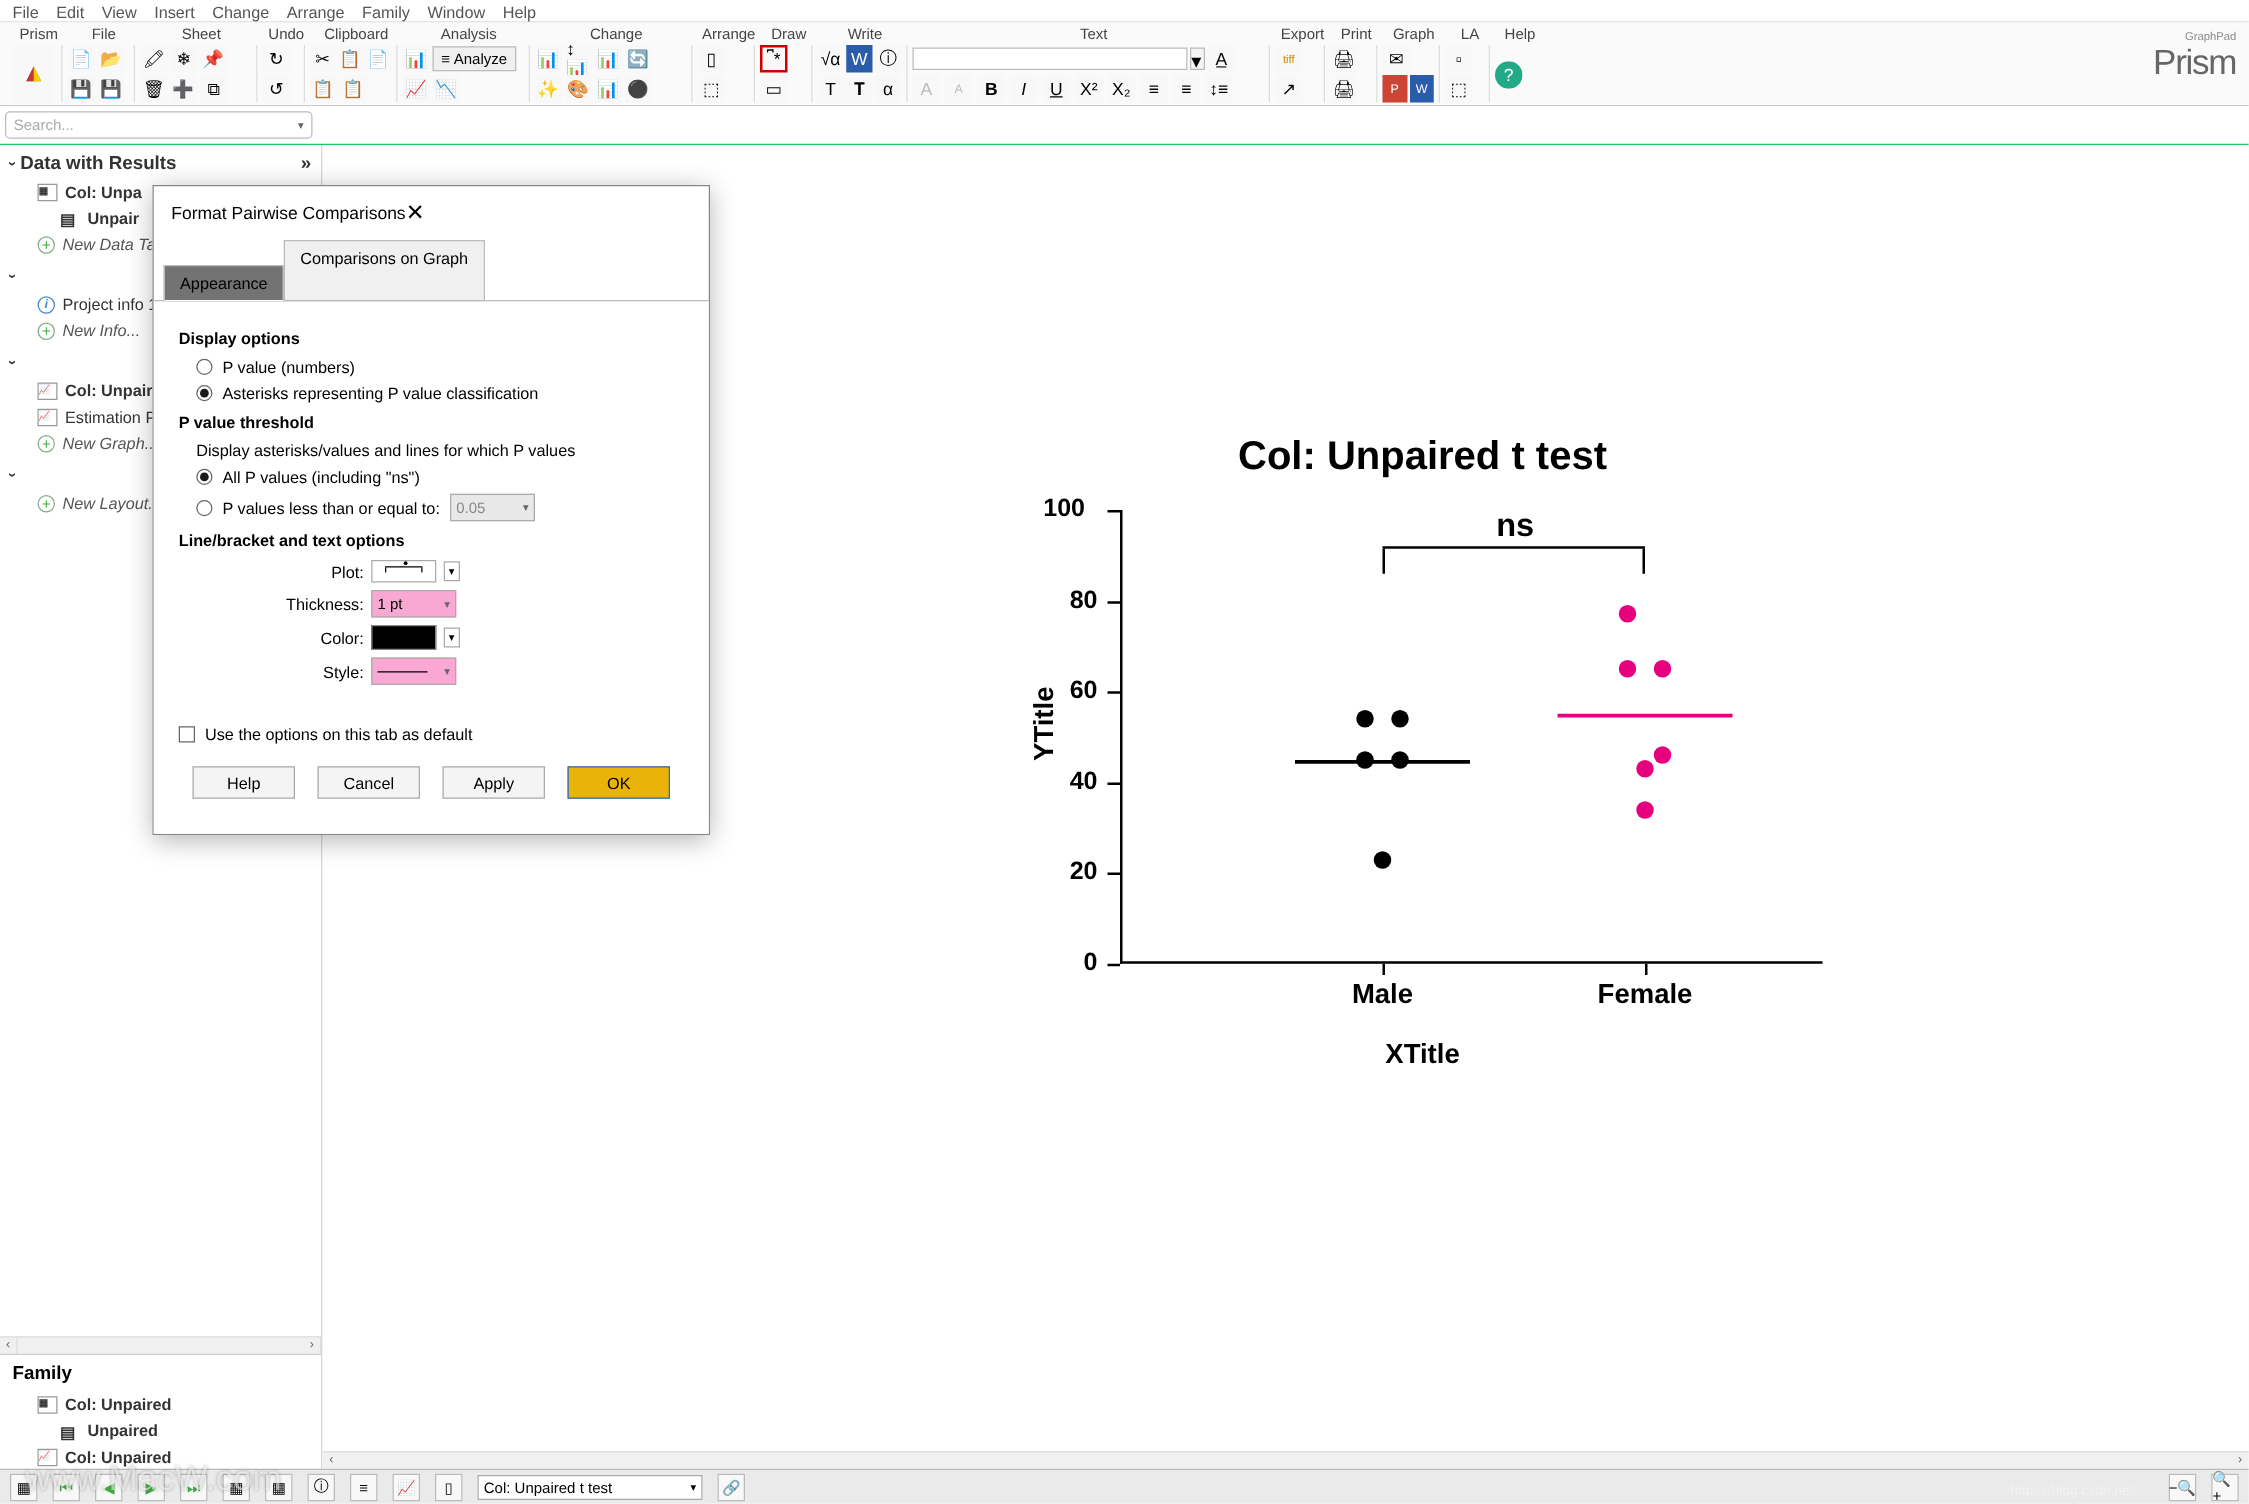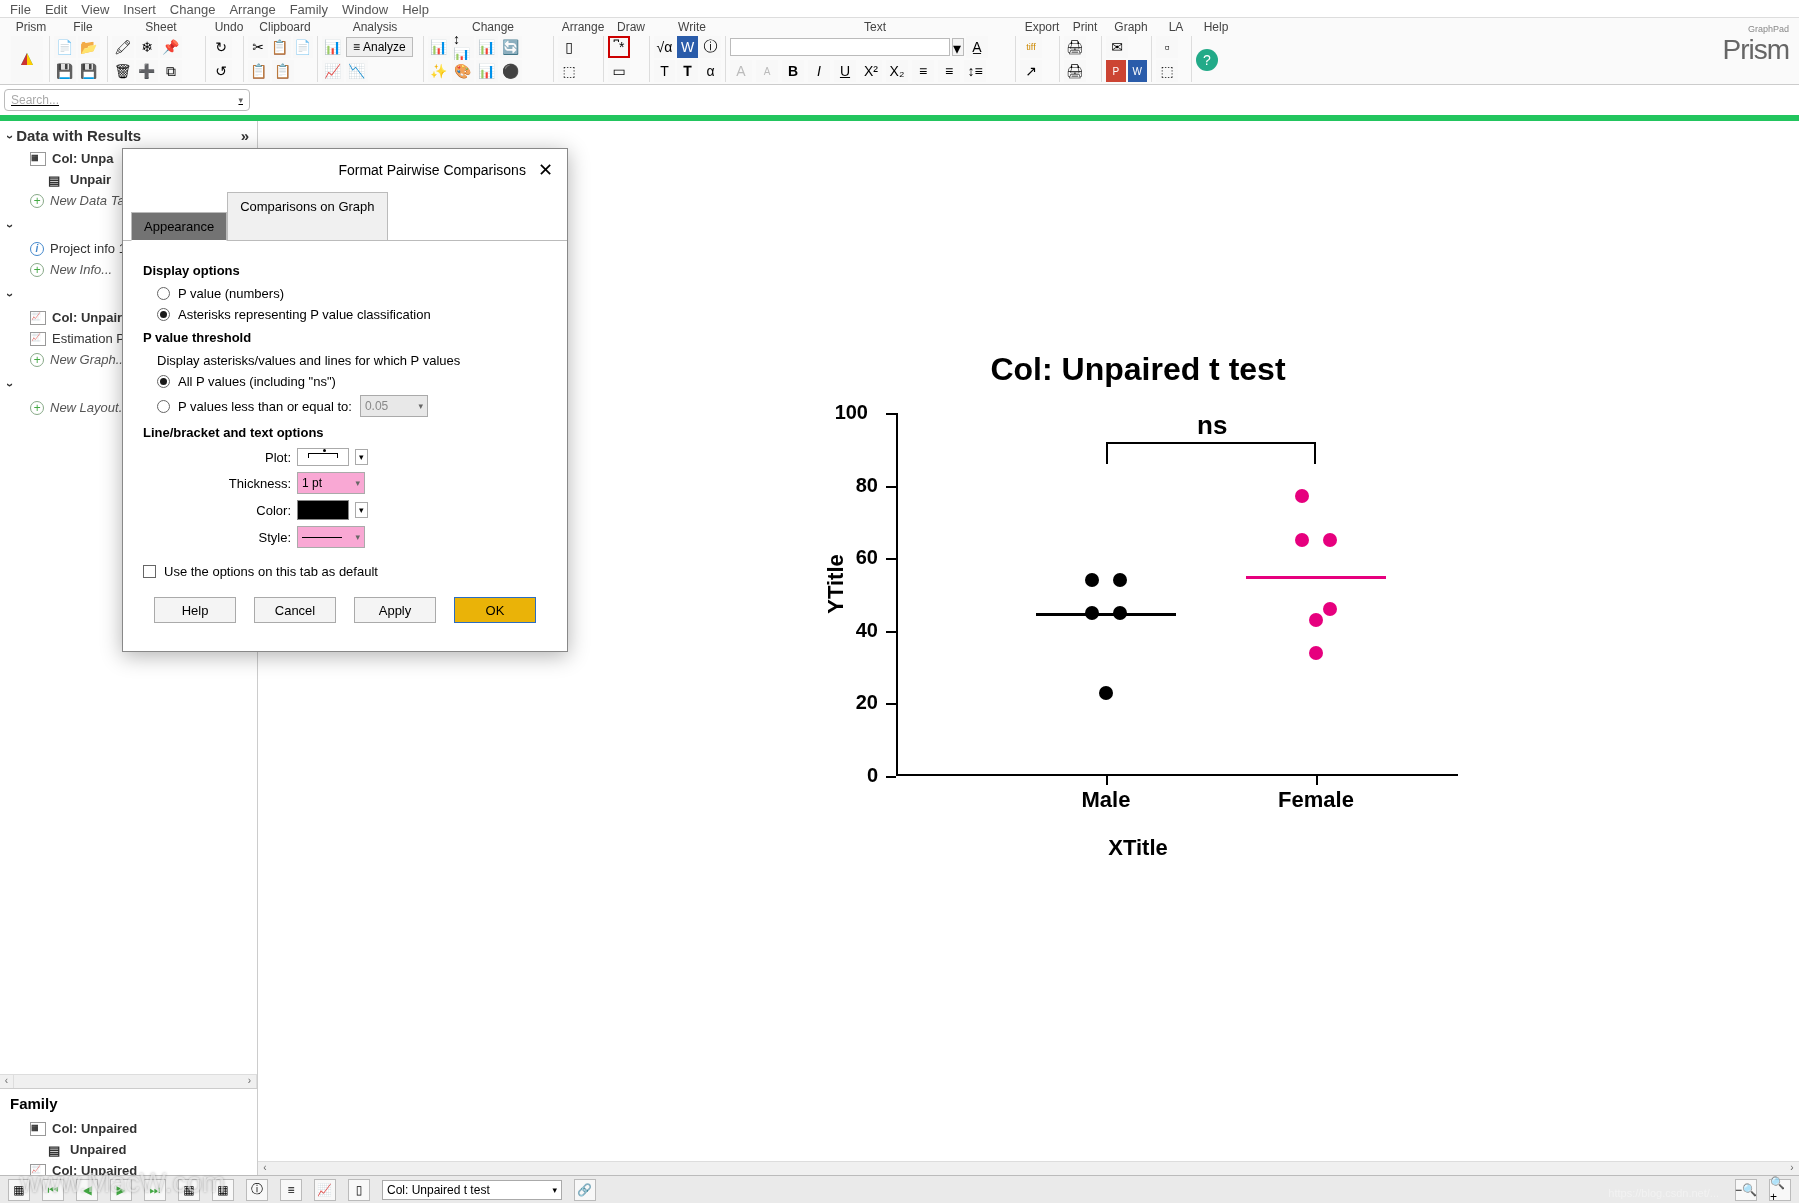--- a/index.html
+++ b/index.html
@@ -20,21 +20,21 @@
 .tbtn.big { width: 32px; height: 46px; }
 .tbtn.highlighted { border: 2px solid #c00; }
 .analyze-btn { background: #f0f0f0; border: 1px solid #bbb; padding: 2px 6px; font-size: 12px; display: inline-flex; align-items: center; gap: 3px; }
 .prism-logo-box { position: absolute; right: 10px; top: 24px; text-align: right; }
 .prism-logo-txt { font-size: 28px; font-weight: 300; color: #666; letter-spacing: -1px; }
 .prism-logo-sub { font-size: 9px; color: #888; }
 .text-input-tool { width: 220px; height: 18px; border: 1px solid #bbb; background: #fff; }
 .text-dd { width: 12px; height: 18px; border: 1px solid #bbb; background: #f4f4f4; }
 
 
-.searchbar { padding: 4px; border-bottom: 6px solid #22c55e; background: #fff; text-decoration: underline; }
+.searchbar { padding: 4px; border-bottom: 1px solid #22c55e; background: #fff; }
 .searchbar .inp { width: 246px; height: 22px; border: 1px solid #bbb; border-radius: 4px; font-size: 12px; padding: 0 6px; color: #888; display: flex; align-items: center; justify-content: space-between; }
 
 
 .main { display: flex; height: calc(100% - 115px - 28px); }
 .sidebar { width: 258px; background: #fff; border-right: 1px solid #ccc; display: flex; flex-direction: column; font-size: 14px; overflow: hidden; }
 .side-top { flex: 1; overflow-y: auto; }
 .side-section-hdr { font-size: 15px; font-weight: 600; color: #333; padding: 6px 8px 4px 8px; display: flex; align-items: center; justify-content: space-between; }
 .side-section-hdr .chev { font-size: 12px; transform: rotate(90deg); display: inline-block; }
 .side-item { padding: 3px 8px 3px 30px; display: flex; align-items: center; gap: 6px; font-size: 13px; color: #333; }
 .side-item .ico { width: 16px; height: 14px; display: inline-block; }
@@ -69,21 +69,21 @@
 .meanline.black { background: #000; }
 .meanline.pink { background: #e6007e; }
 .bracket { position: absolute; border-top: 2px solid #000; }
 .bracket::before, .bracket::after { content: ""; position: absolute; top: 0; width: 2px; height: 20px; background: #000; }
 .bracket::before { left: 0; }
 .bracket::after { right: 0; }
 .ns-text { position: absolute; font-size: 26px; font-weight: 600; }
 
 
 .dialog { position: absolute; left: 122px; top: 148px; width: 446px; background: #fff; border: 1px solid #888; box-shadow: 0 4px 20px rgba(0,0,0,.3); }
-.dialog-title { padding: 10px 14px; font-size: 14px; display: flex; justify-content: flex-end; align-items: center; gap: 12px; }
+.dialog-title { padding: 10px 14px; font-size: 14px; display: flex; justify-content: flex-start; align-items: center; }
 .close-x { font-size: 18px; cursor: pointer; }
 .dialog-tabs { display: flex; padding: 0 8px; }
 .dtab { padding: 6px 12px; font-size: 13px; border: 1px solid #bbb; background: #f0f0f0; position: relative; top: 1px; }
 .dtab.active { background: #737373; border-bottom-color: #fff; margin-top: 20px; }
 .dialog-body { border-top: 1px solid #bbb; padding: 14px 20px; font-size: 13px; background: #fff; }
 .dialog-body h4 { font-size: 13px; font-weight: 700; margin: 8px 0; }
 .dlg-row { display: flex; align-items: center; gap: 8px; margin: 6px 0 6px 14px; }
 .radio { width: 13px; height: 13px; border: 1px solid #666; border-radius: 50%; display: inline-flex; align-items: center; justify-content: center; }
 .radio.checked::before { content: ""; width: 7px; height: 7px; border-radius: 50%; background: #1a1a1a; }
 .checkbox { width: 13px; height: 13px; border: 1px solid #666; }
@@ -548,21 +548,21 @@
       <span class="dd" style="border:1px solid #aaa;padding:2px 3px;font-size:9px">▾</span>
     </div>
     <div class="dlg-field-row wide">
       <label>Style:</label>
       <span class="dlg-select">
         <span style="width:40px;border-top:1px solid #000;display:inline-block"></span>
           <span class="dd">▾</span>
       </span>
     </div>
 
-    <div class="dlg-row" style="margin-left:0;margin-top:16px">
+    <div class="dlg-row" style="margin-left:0;margin-top:32px">
       <span class="checkbox"></span>
       <span>Use the options on this tab as default</span>
     </div>
 
     <div class="dlg-buttons">
       <button class="dlg-btn">Help</button>
       <button class="dlg-btn">Cancel</button>
       <button class="dlg-btn">Apply</button>
       <button class="dlg-btn primary">OK</button>
     </div>

